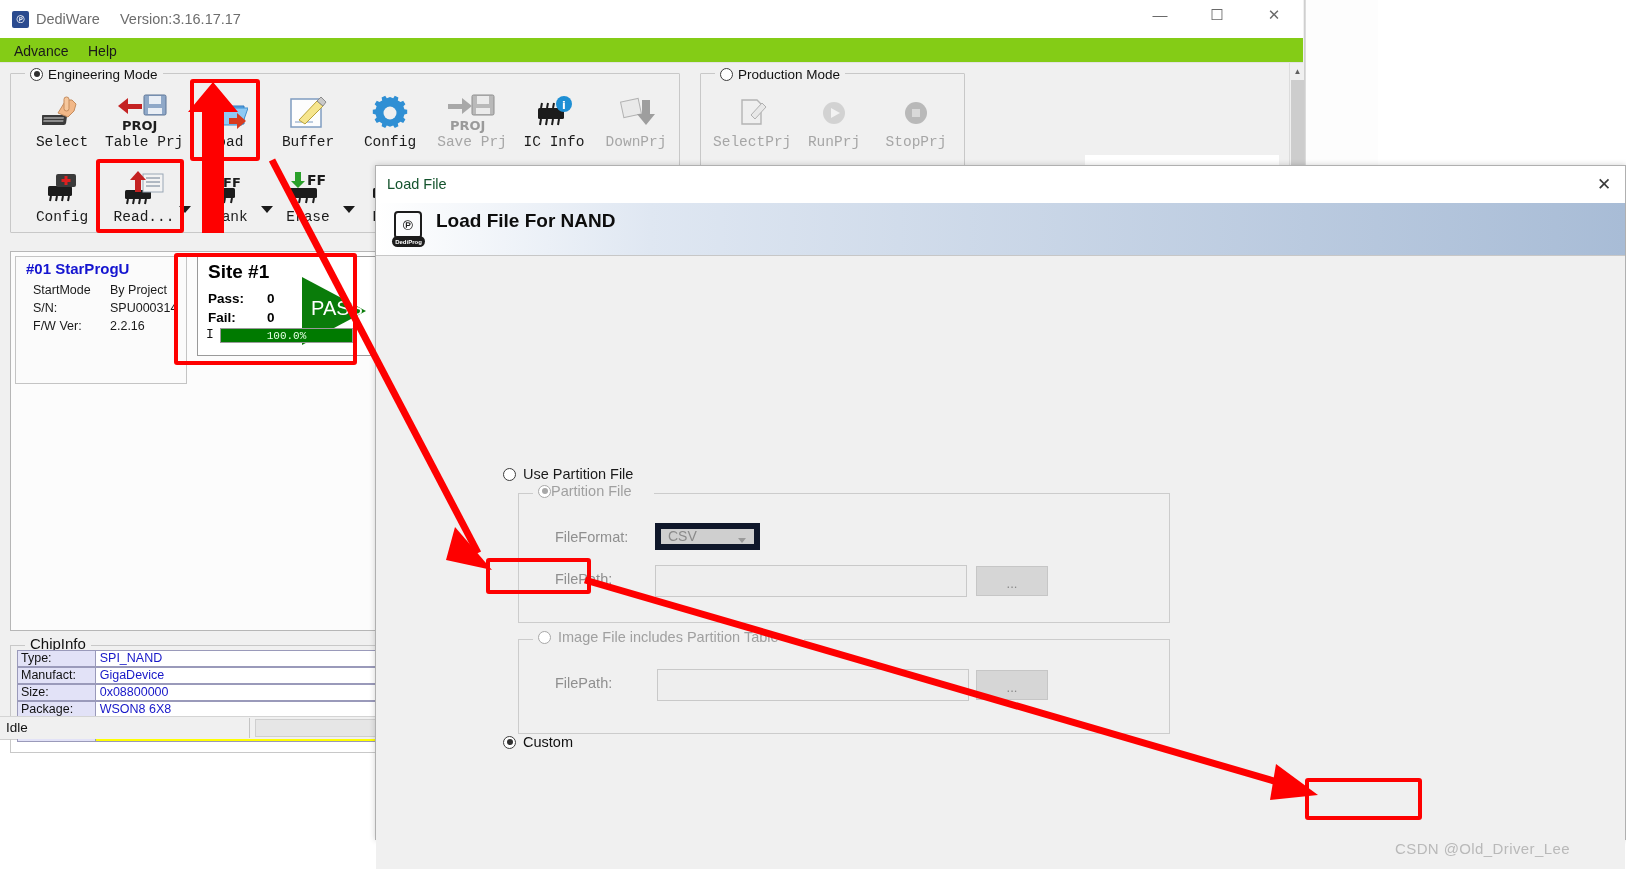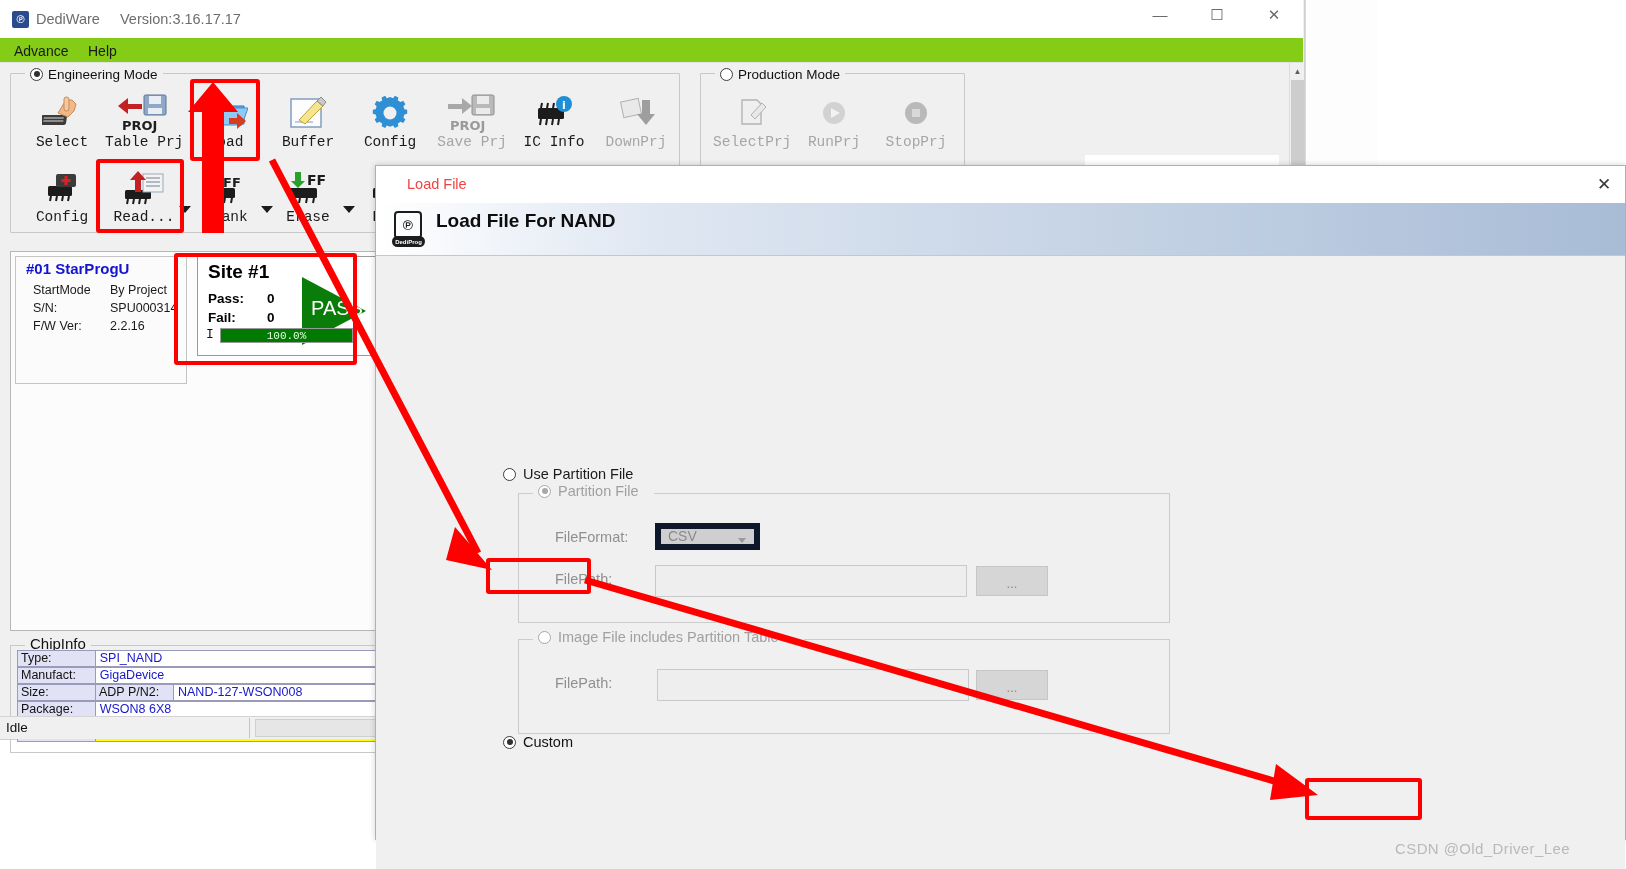--- a/index.html
+++ b/index.html
@@ -219,21 +219,21 @@
 
   
   .dialog {
     position:absolute; left:375px; top:165px; width:1251px; height:675px;
     background:#f0f0f0; border:1px solid #b0b0b0;
     box-shadow:0 0 6px rgba(0,0,0,0.18);
   }
   .dlg-title {
     position:absolute; left:0; top:0; width:1249px; height:37px; background:#ffffff;
   }
-  .dlg-title-txt { position:absolute; left:11px; top:10px; font-size:14.5px; color:#ef4444;margin-left:20px; }
+  .dlg-title-txt { position:absolute; left:11px; top:10px; font-size:14.5px; color:#14532d; }
   .dlg-close {
     position:absolute; right:4px; top:4px; width:34px; height:28px;
     display:flex; align-items:center; justify-content:center; font-size:17px; color:#3a3a3a;
     cursor:default;
   }
   .dlg-banner {
     position:absolute; left:0; top:37px; width:1249px; height:53px;
     background:linear-gradient(to right,#ffffff 0%, #dfe7f2 22%, #a8bcd6 100%);
     border-bottom:1px solid #c7c7c7;
   }
@@ -264,21 +264,21 @@
     position:absolute; left:142px; top:237px; width:652px; height:130px;
     border:1px solid #ccc; border-top:none;
   }
   .fs-pfile::before {
     content:""; position:absolute; left:0; top:0; width:14px; height:1px; background:#ccc;
   }
   .fs-pfile::after {
     content:""; position:absolute; left:135px; top:0; right:0; height:1px; background:#ccc;
   }
   .fs-pfile-legend {
-    position:absolute; left:14px; top:-10px; display:flex; align-items:center; gap:7px;
+    position:absolute; left:14px; top:-10px; display:flex; align-items:center; 
     background:#f0f0f0; padding:0 5px; font-size:14.5px; color:#a0a0a0; white-space:nowrap;
   }
 
   .fs-ifile {
     position:absolute; left:142px; top:383px; width:652px; height:95px;
     border:1px solid #ccc; border-top:none;
   }
   .fs-ifile::before { content:""; position:absolute; left:0; top:0; width:14px; height:1px; background:#ccc; }
   .fs-ifile::after { content:""; position:absolute; left:285px; top:0; right:0; height:1px; background:#ccc; }
   .fs-ifile-legend {
@@ -633,20 +633,21 @@
           <div class="ci-v">c8 41</div>
         </div>
         <div class="ci-row">
           <div class="ci-k">Manufact:</div>
           <div class="ci-v">GigaDevice</div>
           <div class="ci-k">ADP P/N1:</div>
           <div class="ci-v">NAND-127-WSON008</div>
         </div>
         <div class="ci-row">
           <div class="ci-k">Size:</div>
+          <div class="ci-v">0x08800000</div>
           <div class="ci-k">ADP P/N2:</div>
           <div class="ci-v">NAND-127-WSON008</div>
         </div>
         <div class="ci-row">
           <div class="ci-k">Package:</div>
           <div class="ci-v">WSON8 6X8</div>
           <div class="ci-k">ADP P/N3:</div>
           <div class="ci-v">QNAND-WSON008</div>
         </div>
         <div class="ci-row" style="height:24px;">

